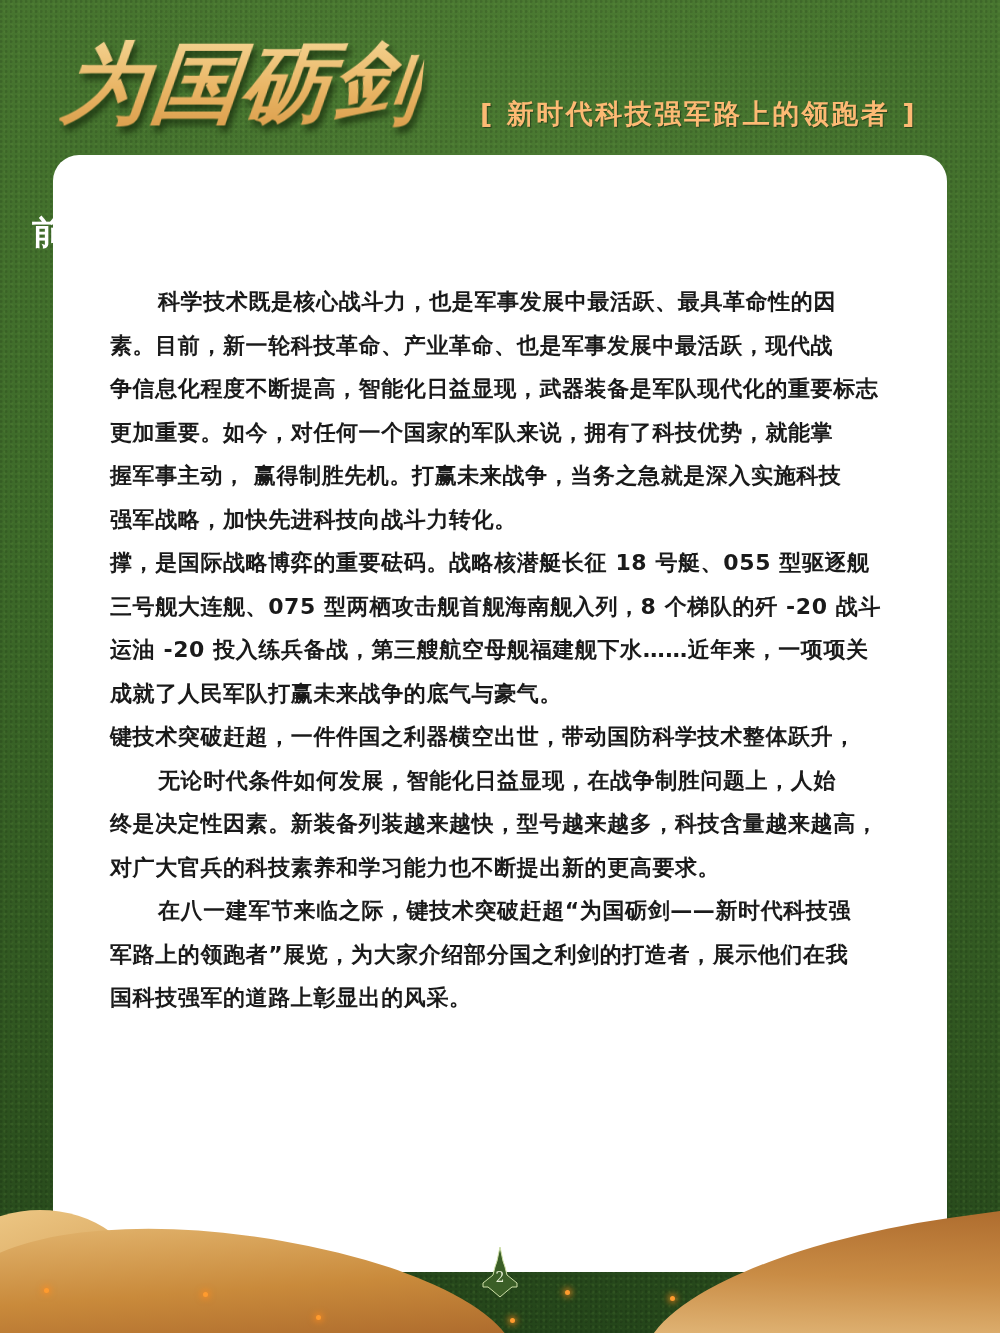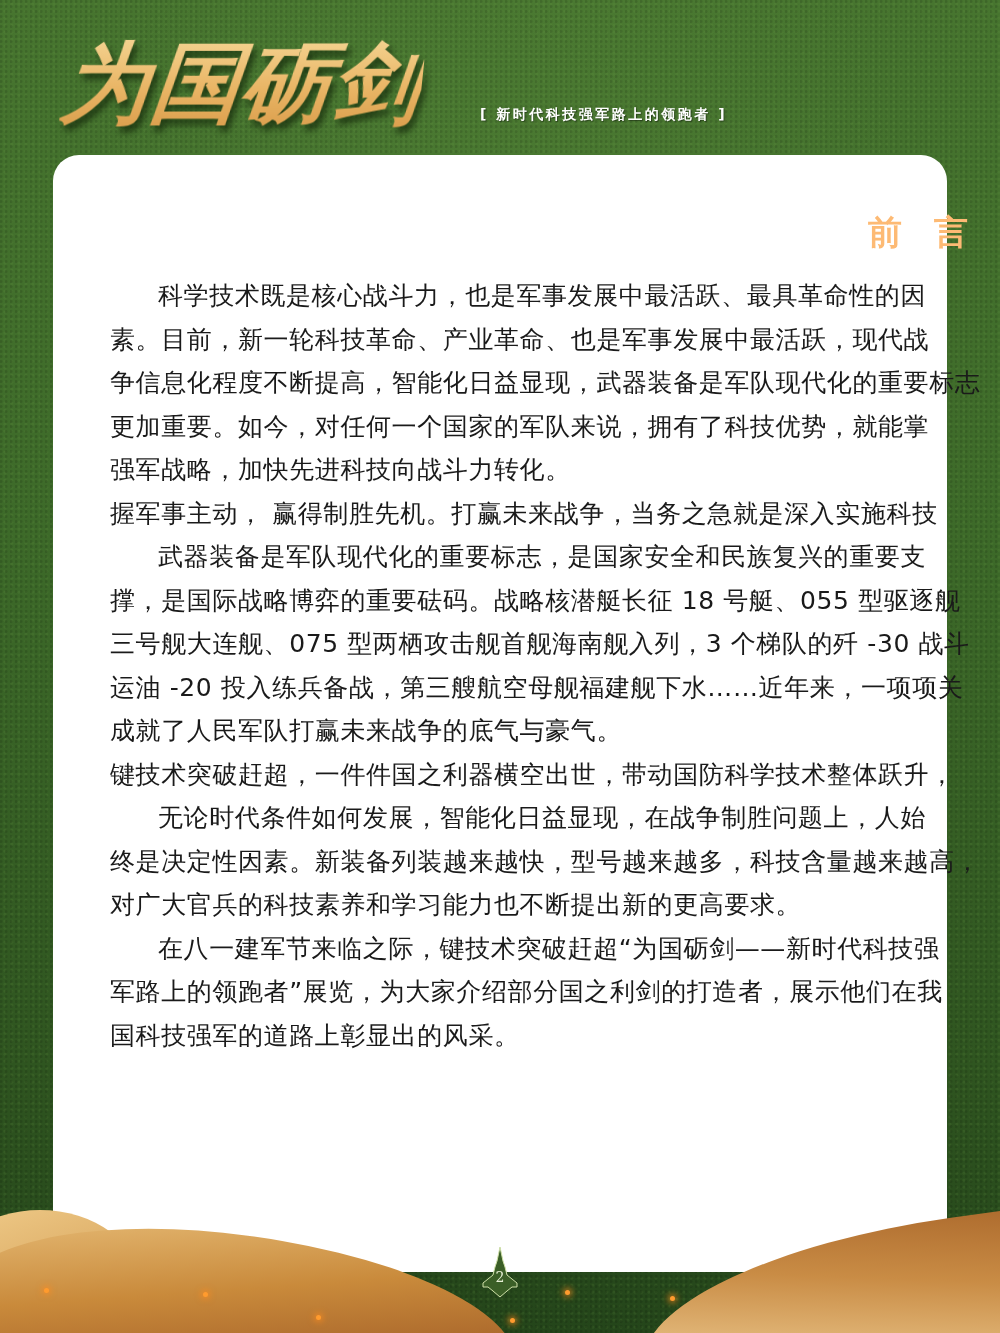--- a/index.html
+++ b/index.html
@@ -27,38 +27,38 @@
     font-size:88px; line-height:110px; letter-spacing:2px;
     color:#eec27a;
     background:linear-gradient(180deg,#f6d898 0%,#e9b565 55%,#d89a48 100%);
     -webkit-background-clip:text; background-clip:text; -webkit-text-fill-color:transparent;
     filter:drop-shadow(4px 6px 3px rgba(20,40,10,0.7));
     transform:skewX(-6deg);
   }
   .subtitle {
     position:absolute; left:480px; top:99px;
     font-family:"DejaVu Sans", sans-serif; font-weight:bold;
-    font-size:14px; letter-spacing:2.5px; line-height:30px;
-    color:#ffffff;
+    font-size:27px; letter-spacing:2.5px; line-height:30px;
+    color:#fdba74;
     text-shadow:1px 1px 1px rgba(0,0,0,0.4);
   }
   .card {
     position:absolute; left:53px; top:155px; width:894px; height:1117px;
     background:#ffffff; border-radius:26px 26px 0 0;
   }
   .heading {
-    position:absolute; left:0; right:0; top:210px; text-align:right;
+    position:absolute; left:0; right:0; top:210px; text-align:left;
     font-family:"DejaVu Sans", sans-serif; font-weight:bold;
     font-size:34px; line-height:44px; letter-spacing:32px; padding-left:32px;
-    color:#fdba74;
+    color:#ffffff;
   }
   .body-text {
-    position:absolute; left:110px; top:274px; width:800px;
+    position:absolute; left:110px; top:280px; width:800px;
     font-family:"DejaVu Sans", sans-serif;
-    font-size:25px; color:#1a1a1a;
+    font-size:22px; color:#1a1a1a;font-weight:bold;
   }
   .para { margin:0 0 0 0; }
   .line { display:block; height:43.5px; line-height:43.5px; white-space:nowrap; letter-spacing:0.6px; }
   .line.indent { padding-left:48px; }
   .gold-left {
     position:absolute; left:-40px; top:1235px; width:560px; height:160px;
     border-radius:50% 60% 0 0 / 60% 70% 0 0;
     background:linear-gradient(170deg,#e9c07c 0%,#c98a3b 40%,#a8652a 70%,#7a4418 100%);
     transform:rotate(6deg);
   }
@@ -94,27 +94,26 @@
 <div class="card"></div>
 
 <div class="heading">前言</div>
 
 <div class="body-text">
   <div class="para">
     <span class="line indent">科学技术既是核心战斗力，也是军事发展中最活跃、最具革命性的因</span>
     <span class="line">素。目前，新一轮科技革命、产业革命、也是军事发展中最活跃，现代战</span>
     <span class="line">争信息化程度不断提高，智能化日益显现，武器装备是军队现代化的重要标志</span>
     <span class="line">更加重要。如今，对任何一个国家的军队来说，拥有了科技优势，就能掌</span>
+    <span class="line">握军事主动， 赢得制胜先机。打赢未来战争，当务之急就是深入实施科技</span>
     <span class="line">强军战略，加快先进科技向战斗力转化。</span>
-    <span class="line">握军事主动， 赢得制胜先机。打赢未来战争，当务之急就是深入实施科技</span>
   </div>
   <div class="para">
-    <span class="line indent">武器装备是军队现代化的重要标志，是国家安全和民族复兴的重要支</span>
     <span class="line">撑，是国际战略博弈的重要砝码。战略核潜艇长征 18 号艇、055 型驱逐舰</span>
-    <span class="line">三号舰大连舰、075 型两栖攻击舰首舰海南舰入列，3 个梯队的歼 -30 战斗</span>
+    <span class="line">三号舰大连舰、075 型两栖攻击舰首舰海南舰入列，8 个梯队的歼 -20 战斗</span>
     <span class="line">运油 -20 投入练兵备战，第三艘航空母舰福建舰下水……近年来，一项项关</span>
     <span class="line">成就了人民军队打赢未来战争的底气与豪气。</span>
     <span class="line">键技术突破赶超，一件件国之利器横空出世，带动国防科学技术整体跃升，</span>
   </div>
   <div class="para">
     <span class="line indent">无论时代条件如何发展，智能化日益显现，在战争制胜问题上，人始</span>
     <span class="line">终是决定性因素。新装备列装越来越快，型号越来越多，科技含量越来越高，</span>
     <span class="line">对广大官兵的科技素养和学习能力也不断提出新的更高要求。</span>
   </div>
   <div class="para">

